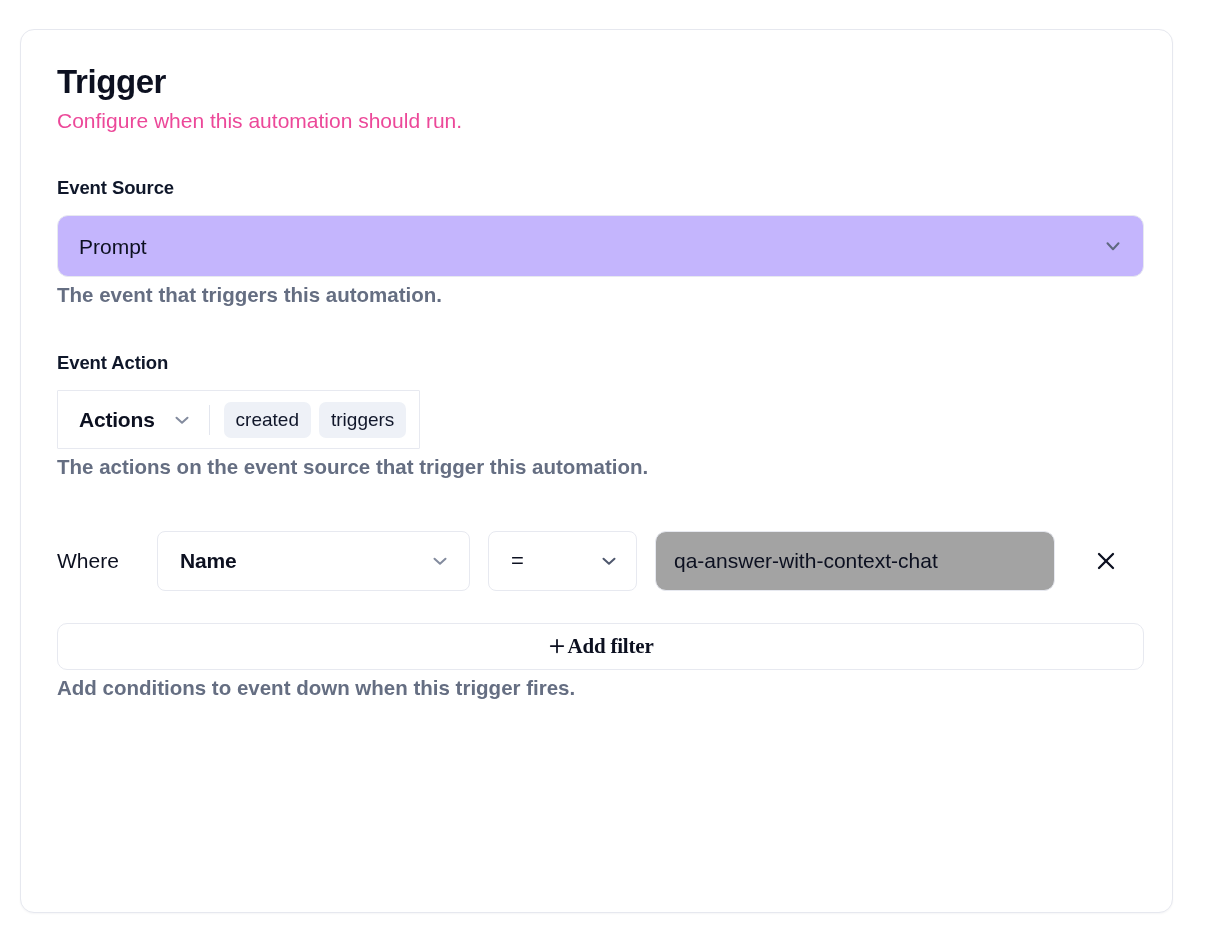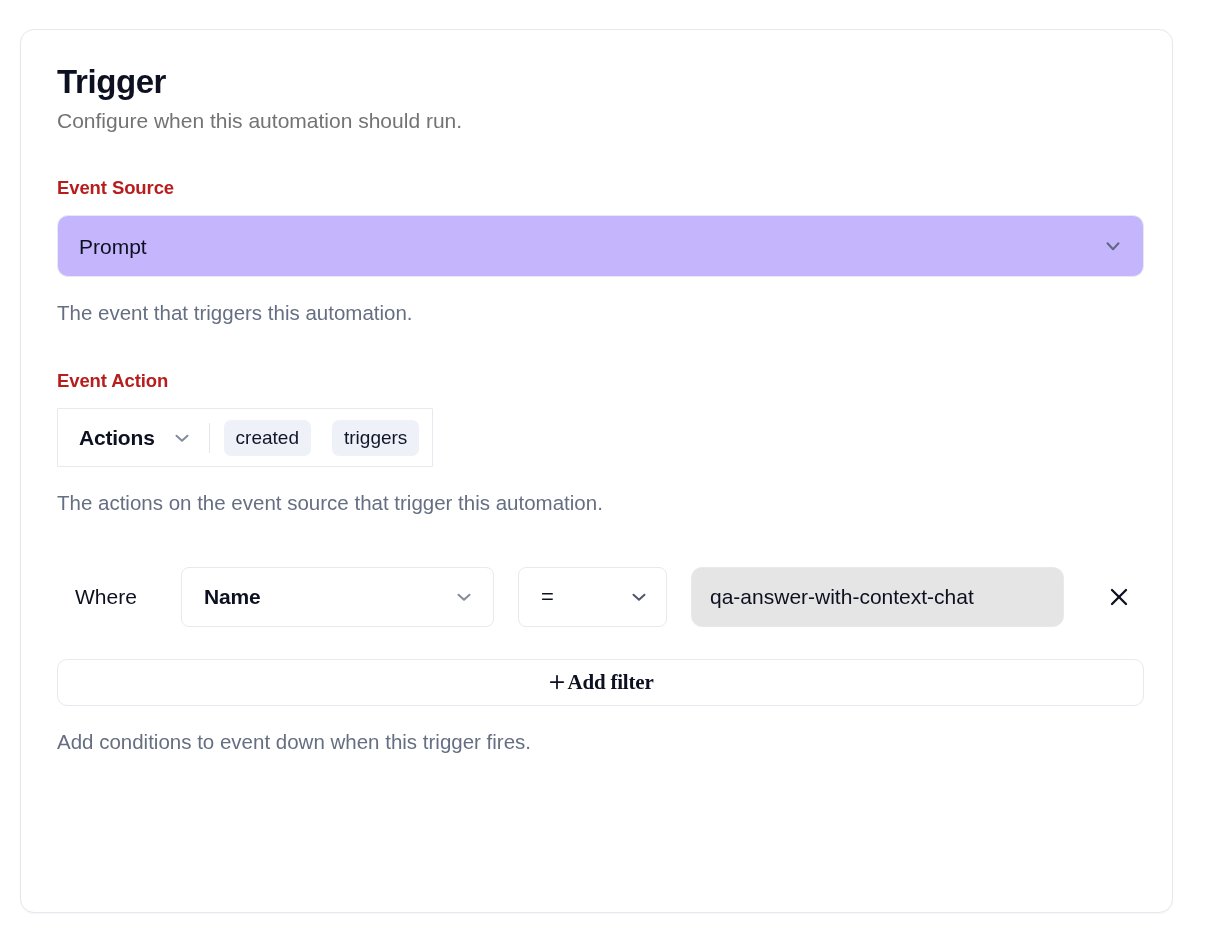--- a/index.html
+++ b/index.html
@@ -39,43 +39,43 @@
     font-weight: 700;
     line-height: 1.12;
     color: #0c1020;
     letter-spacing: -0.4px;
     margin: 0 0 6px 0;
   }
 
   .card-subtitle {
     font-size: 21px;
     font-weight: 400;
-    color: #737373;
+    color: #ec4899;
     line-height: 1.3;
     margin: 0;
   }
 
   .field-block { margin-top: 42px; }
   .field-block.filter-block { margin-top: 50px; }
 
   .field-label {
     font-size: 18.5px;
     font-weight: 700;
-    color: #b91c1c;
+    color: #0f172a;
     line-height: 1.25;
     letter-spacing: -0.1px;
     margin-bottom: 16px;
   }
 
   .field-help {
     font-size: 20.5px;
-    font-weight: 400;
+    font-weight: 700;
     color: #656e82;
     line-height: 1.3;
-    margin-top: 23px;
+    margin-top: 5px;
   }
 
   
   .select-control {
     display: flex;
     align-items: center;
     justify-content: space-between;
     width: 1087px;
     height: 62px;
     background: #c4b5fd;
@@ -119,39 +119,38 @@
     color: #0c1020;
     line-height: 1;
     letter-spacing: -0.2px;
   }
   .action-divider {
     width: 1px;
     height: 30px;
     background: #e3e6ee;
     margin: 0 14px 0 16px;
   }
-  .pill-row { display: inline-flex; align-items: center; gap: 21px; }
+  .pill-row { display: inline-flex; align-items: center; gap: 8px; }
   .pill {
     display: inline-flex;
     align-items: center;
     height: 36px;
     padding: 0 12px;
     background: #eef1f7;
     border-radius: 7px;
     font-size: 19px;
     color: #10162a;
     line-height: 1;
   }
 
   
   .filter-row {
     display: flex;
     align-items: center;
-    gap: 24px;
-    margin-left: 18px;
+    gap: 18px;
   }
   .where-label {
     font-size: 21px;
     color: #0c1020;
     line-height: 1;
     width: 82px;
     flex: none;
   }
   .filter-select {
     display: flex;
@@ -171,21 +170,21 @@
     font-weight: 700;
     color: #0c1020;
     line-height: 1;
     letter-spacing: -0.2px;
   }
   .filter-select.op-select .filter-select-value { font-weight: 400; font-size: 22px; }
 
   .filter-value-input {
     width: 400px;
     height: 60px;
-    background: #e5e5e5;
+    background: #a3a3a3;
     border: 1px solid #e7e9f0;
     border-radius: 11px;
     padding: 0 18px;
     font-family: "Liberation Sans", sans-serif;
     font-size: 21px;
     color: #0c1020;
     outline: none;
   }
   .filter-value-input::placeholder { color: #9aa2b4; }
 

